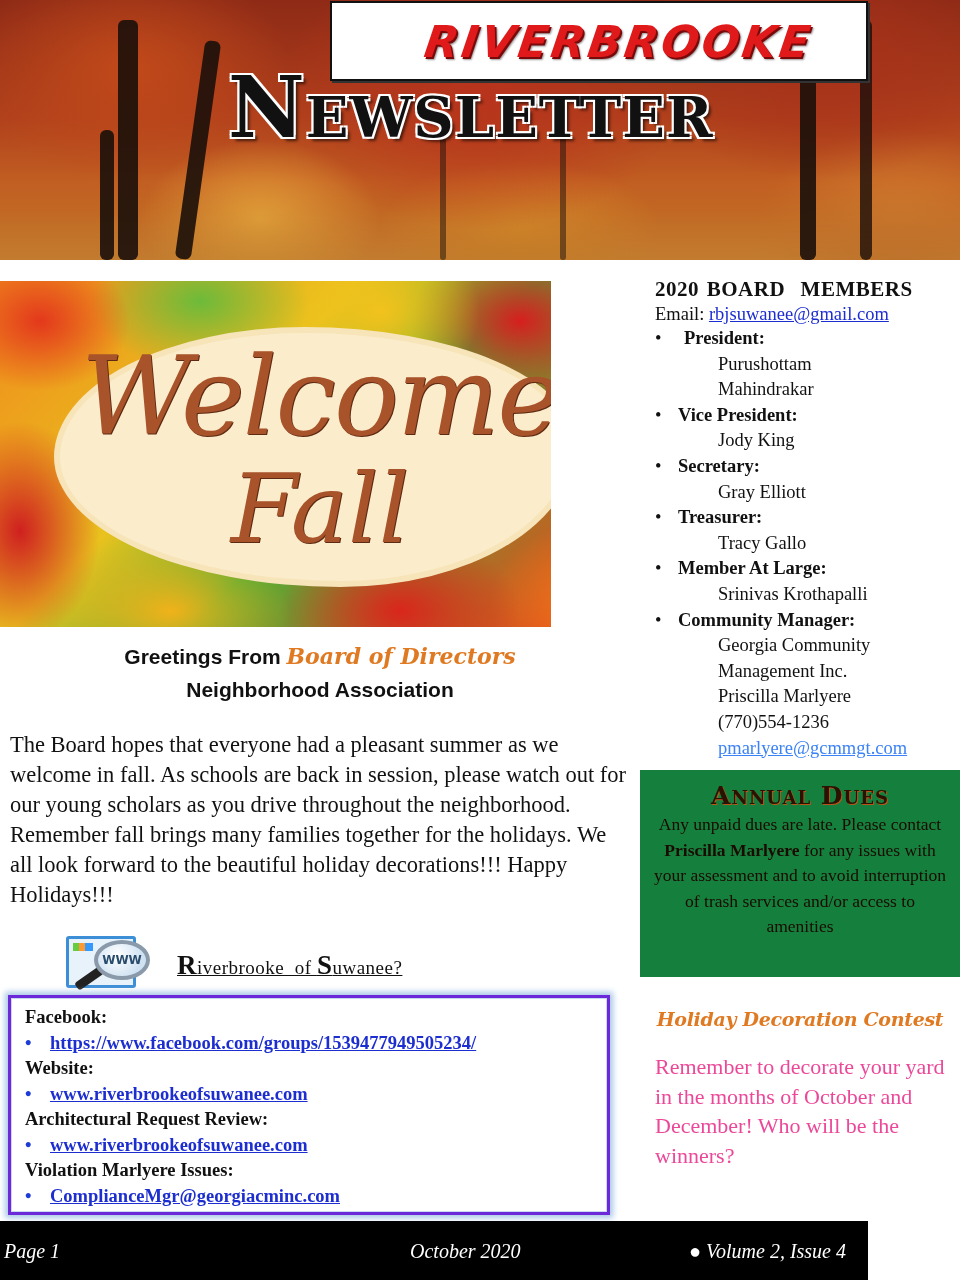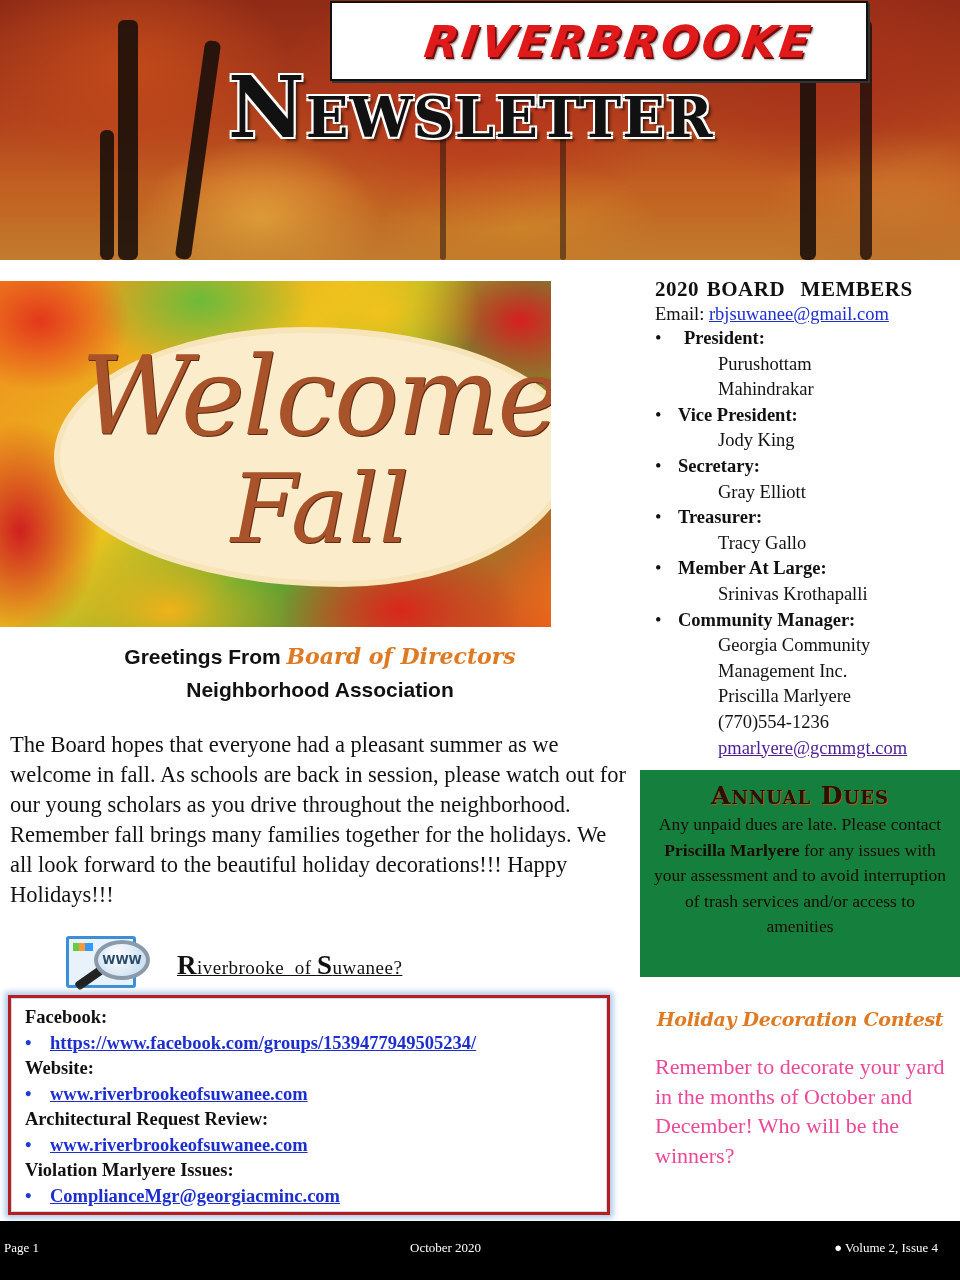--- a/index.html
+++ b/index.html
@@ -89,52 +89,52 @@
     font-family: "DejaVu Sans", sans-serif; font-size: 12px; font-weight: bold; color: #2a4c6c;
     display: flex; align-items: center; justify-content: center; }
   .www-handle { position: absolute; left: 8px; top: 38px; width: 30px; height: 9px; background: #222;
     transform: rotate(-35deg); border-radius: 3px; }
   .riverbrooke-link { position: absolute; left: 177px; top: 950px;
     font-family: "Liberation Serif", serif; font-size: 19px; color: #111; text-decoration: underline; letter-spacing: 0.5px; }
   .riverbrooke-link .big { font-size: 27px; font-weight: bold; }
 
   
   .links-box { position: absolute; left: 8px; top: 995px; width: 602px; height: 220px;
-    border: 3px solid #b91c1c; box-shadow: 0 0 6px 3px #a9c6e8, inset 0 0 0 1px #c8daf0;
+    border: 3px solid #6d28d9; box-shadow: 0 0 6px 3px #a9c6e8, inset 0 0 0 1px #c8daf0;
     padding: 7px 14px; background: #fff; }
   .lb-label { font-family: "Liberation Serif", serif; font-weight: bold; font-size: 18.5px; line-height: 25.5px; color: #111; }
   .lb-item { font-family: "Liberation Serif", serif; font-weight: bold; font-size: 18.5px; line-height: 25.5px; display: flex; }
   .lb-item .bullet { width: 25px; color: #1d3cd6; }
   .lb-item a { color: #1d2ed0; text-decoration: underline; }
 
   
   .board { position: absolute; left: 655px; top: 276px; width: 300px; font-family: "Liberation Serif", serif; color: #111; }
   .board-title { font-weight: bold; font-size: 21px; line-height: 26px; letter-spacing: 0.5px; word-spacing: 2px; }
   .board-email { font-size: 18.5px; line-height: 24px; }
   .board-email a { color: #1d2ed0; text-decoration: underline; }
   .role { display: flex; font-size: 18.5px; line-height: 25.6px; font-weight: bold; }
   .role .bullet { width: 23px; font-weight: normal; }
   .role-name { padding-left: 63px; font-size: 18.5px; line-height: 25.6px; }
-  .role-name a { color: #4c1d95; text-decoration: underline; }
+  .role-name a { color: #3b82f6; text-decoration: underline; }
 
   .dues { position: absolute; left: 640px; top: 770px; width: 320px; height: 207px; background: #15803d;
     text-align: center; padding-top: 10px; font-family: "Liberation Serif", serif; color: #1a0a00; }
   .dues-title { font-family: "DejaVu Serif", serif; font-weight: bold; font-size: 25px; letter-spacing: 1px; line-height: 32px;
     font-variant: small-caps; color: #2a1200; text-shadow: 1px 1px 0 #b8561a; }
   .dues-body { font-size: 17.5px; line-height: 25.5px; padding: 0 10px; }
   .dues-body b { font-weight: bold; }
 
   .contest-title { position: absolute; left: 645px; top: 1008px; width: 310px; text-align: center;
     font-family: "DejaVu Serif", serif; font-weight: bold; font-style: italic; font-size: 19px; color: #e07a22; letter-spacing: -0.3px; }
   .contest-body { position: absolute; left: 655px; top: 1052px; width: 300px;
     font-family: "Liberation Serif", serif; font-size: 22px; line-height: 29.5px; color: #ec4899; }
 
   
-  .footer { position: absolute; left: 0; top: 1221px; width: 960px; height: 59px; background: #000;
-    color: #fff; font-family: "Liberation Serif", serif; font-size: 13px; }
+  .footer { position: absolute; left: 0; top: 1221px; width: 868px; height: 59px; background: #000;
+    color: #fff; font-family: "Liberation Serif", serif; font-size: 20px; font-style: italic; }
   .footer span { position: absolute; top: 19px; }
   .f-page { left: 4px; }
   .f-date { left: 410px; }
   .f-vol { right: 22px; }
 </style>
 </head>
 <body>
 
 <div class="header">
   <div class="trunk" style="left:118px;top:20px;width:20px;height:240px;"></div>

